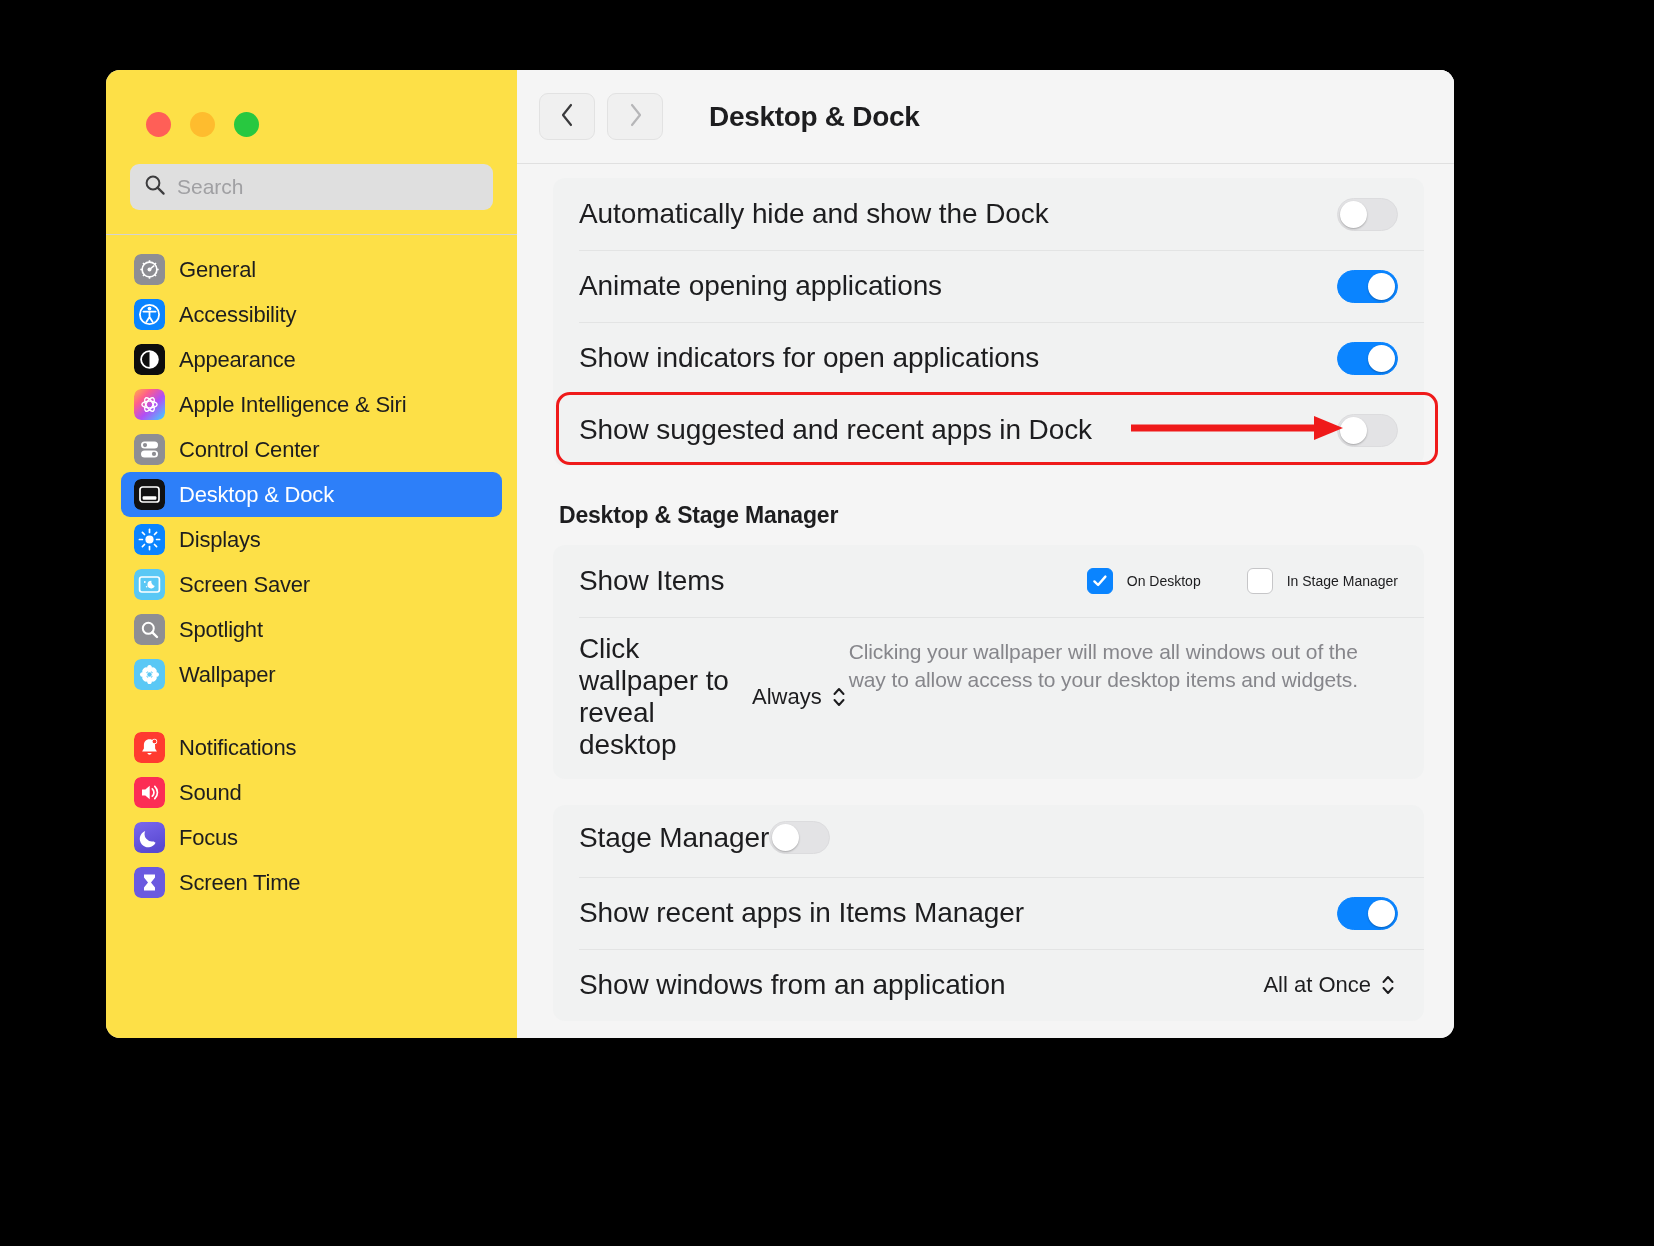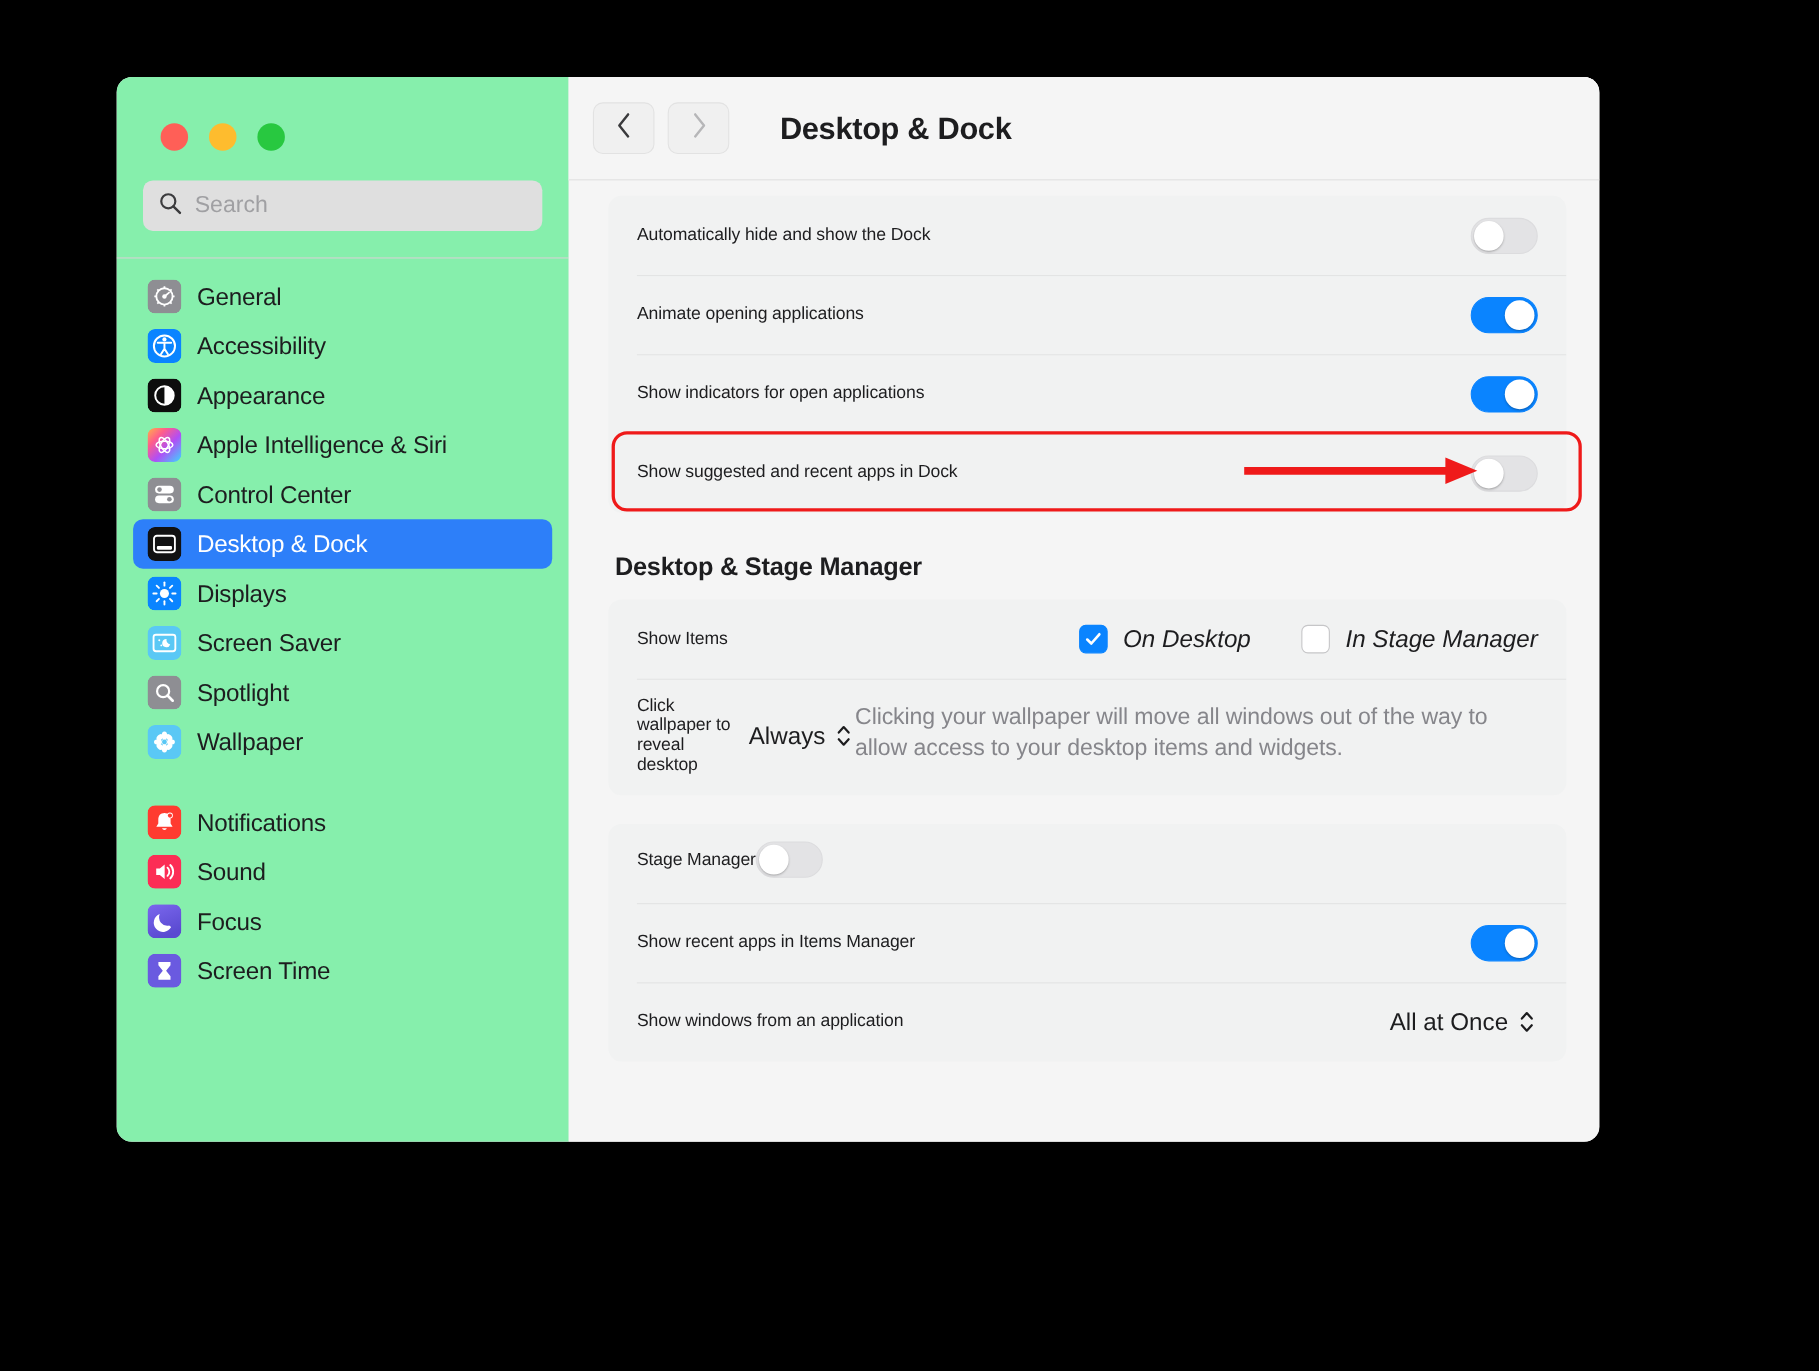--- a/index.html
+++ b/index.html
@@ -23,21 +23,21 @@
     background: #ececec;
     border-radius: 14px;
     overflow: hidden;
     display: flex;
     box-shadow: 0 22px 60px rgba(0,0,0,0.55);
   }
 
   
   .sidebar {
     width: 411px;
-    background: #86efac;
+    background: #fde047;
     flex-shrink: 0;
     position: relative;
   }
   .traffic {
     display: flex;
     gap: 19px;
     padding: 42px 0 0 40px;
   }
   .dot { width: 25px; height: 25px; border-radius: 50%; }
   .dot.red { background: #ff5f57; }
@@ -147,21 +147,21 @@
     position: relative;
   }
   .row + .row::before {
     content: "";
     position: absolute;
     left: 26px; right: 0; top: 0;
     height: 1px;
     background: #e3e4e4;
   }
   .row-label {
-    font-size: 16px;
+    font-size: 28px;
     color: #1d1d1f;
     letter-spacing: -0.1px;
   }
   .row-spacer { flex: 1; }
 
   
   .toggle {
     width: 61px; height: 33px;
     border-radius: 17px;
     position: relative;
@@ -199,21 +199,21 @@
     background: #ffffff;
     flex-shrink: 0;
     display: flex; align-items: center; justify-content: center;
   }
   .checkbox.checked {
     background: #0a84ff;
     border-color: #0a84ff;
   }
   .checkbox.checked svg { display: block; }
   .checkbox svg { display: none; }
-  .check-label { font-size: 22px; color: #1d1d1f; font-style: italic; }
+  .check-label { font-size: 14px; color: #1d1d1f; }
 
   
   .popup {
     display: flex; align-items: center; gap: 7px;
     font-size: 22px; color: #1d1d1f;
   }
   .popup .chev {
     width: 20px; height: 30px;
     display: flex; flex-direction: column;
     align-items: center; justify-content: center;

